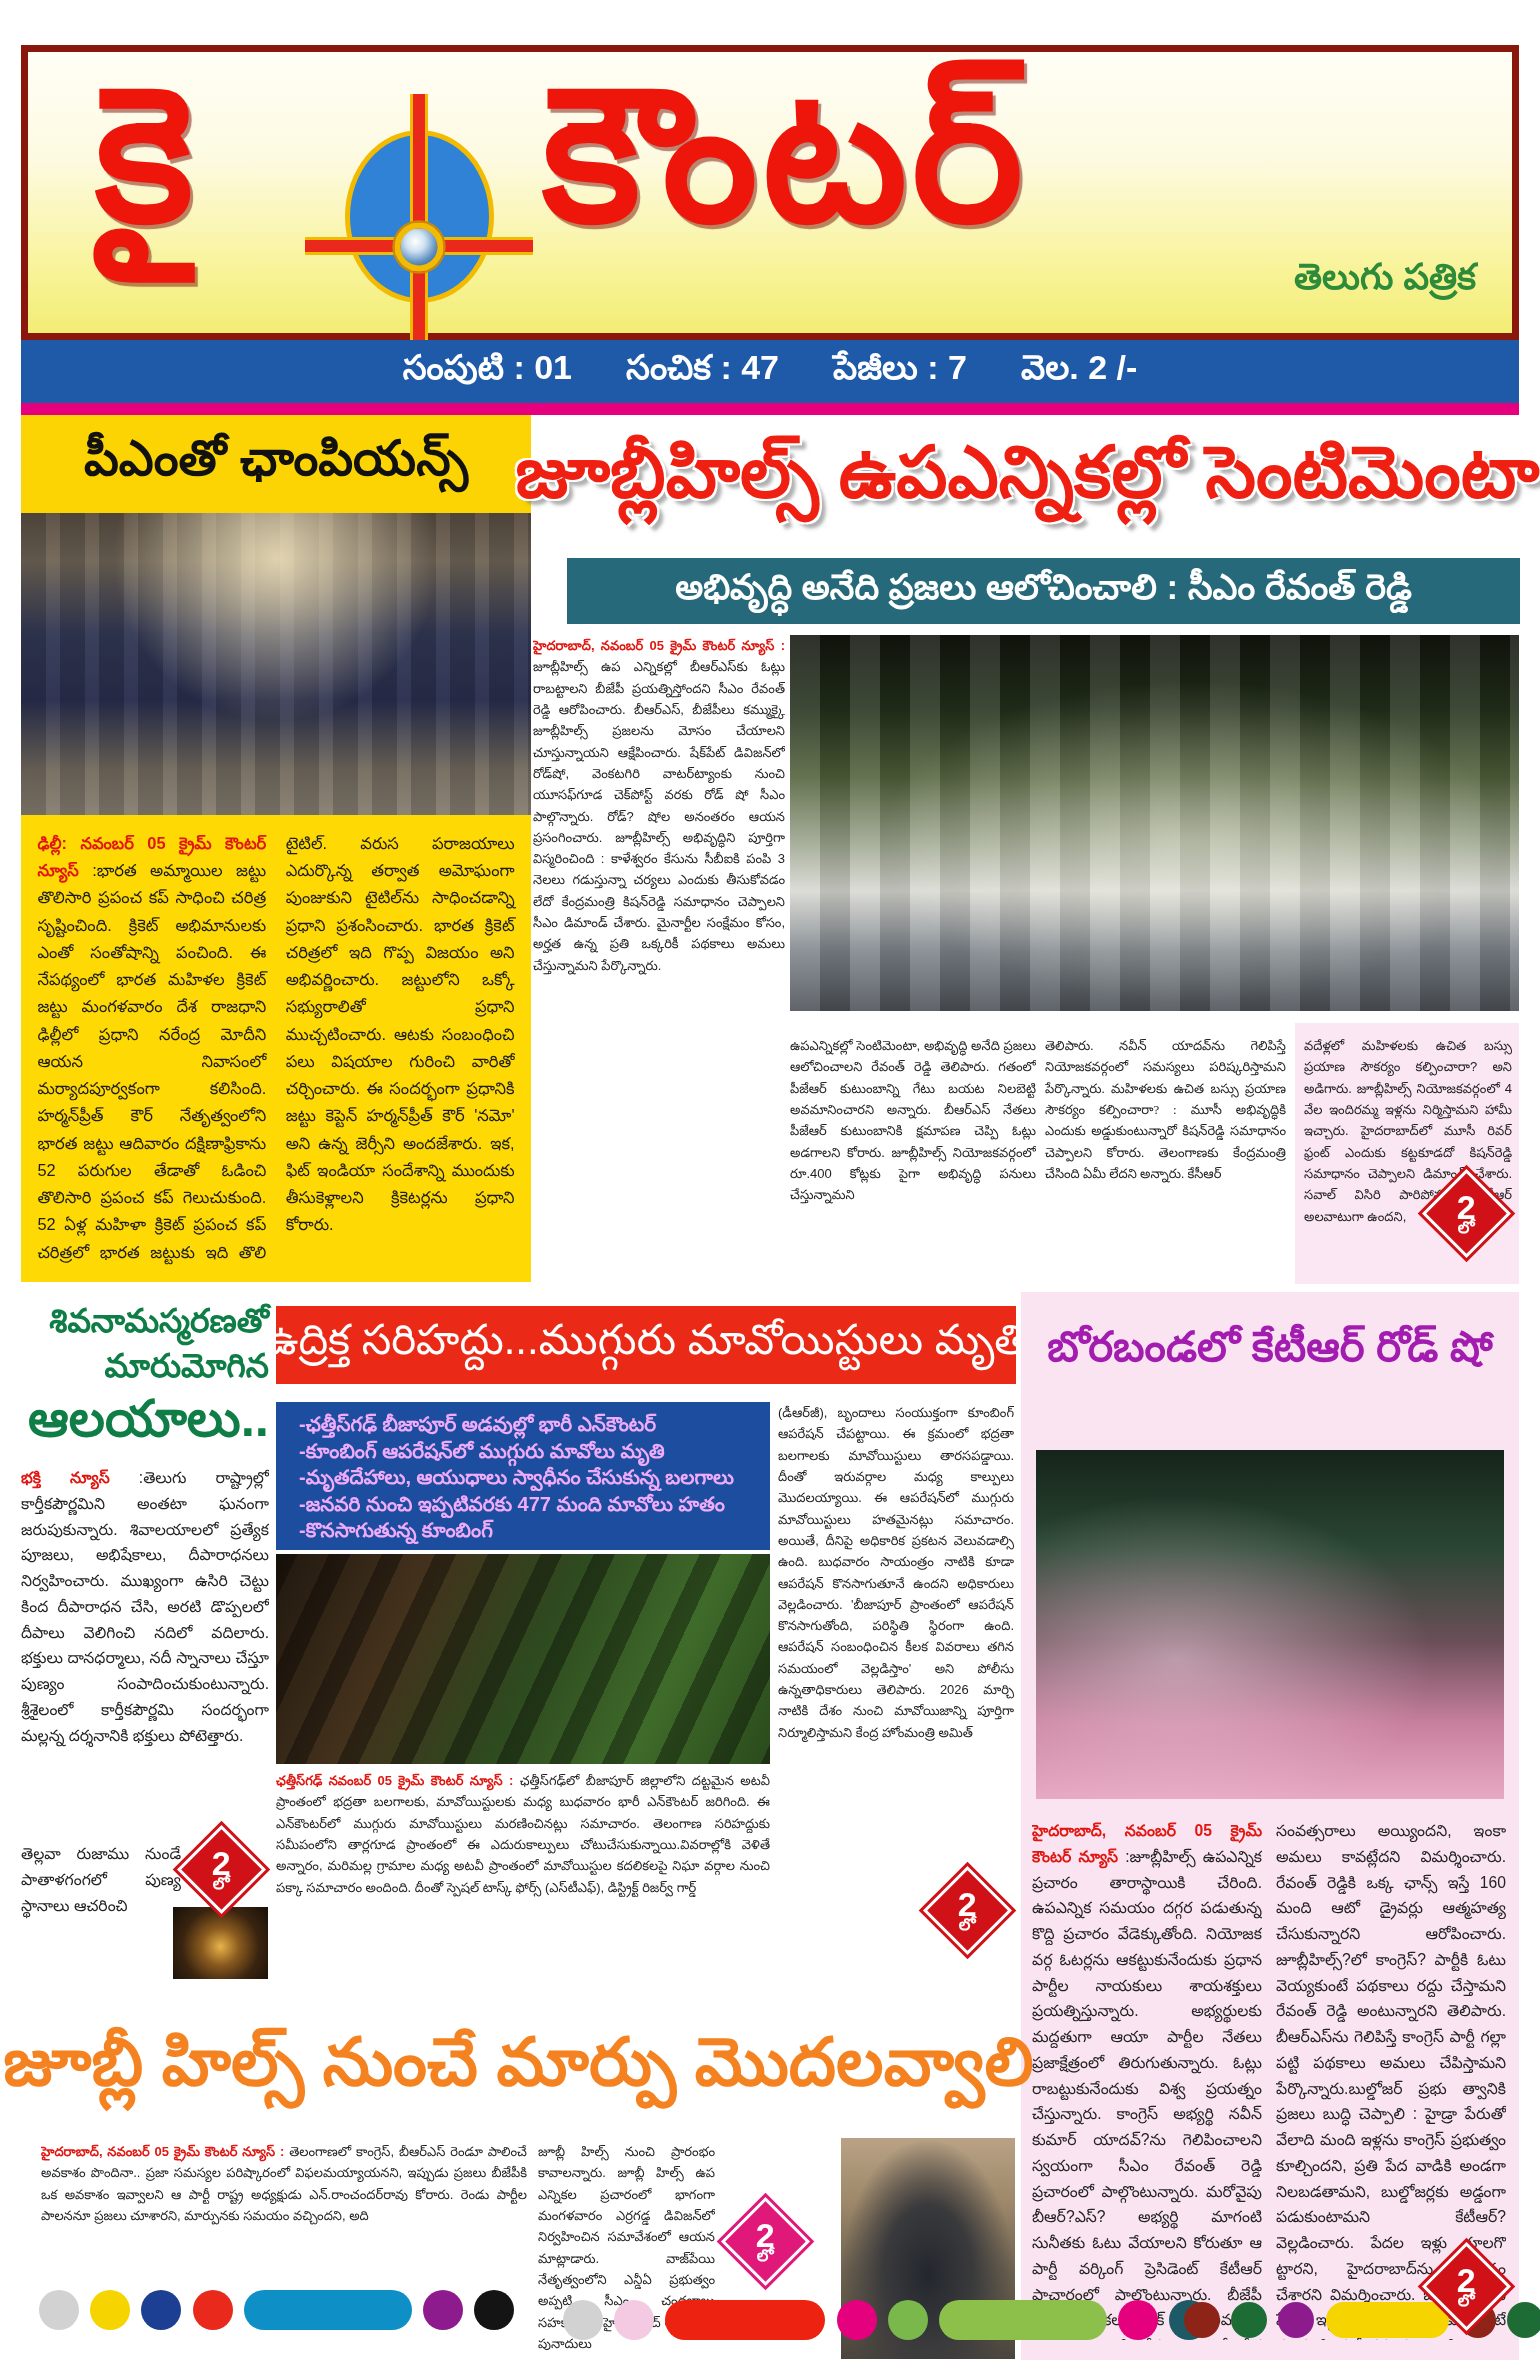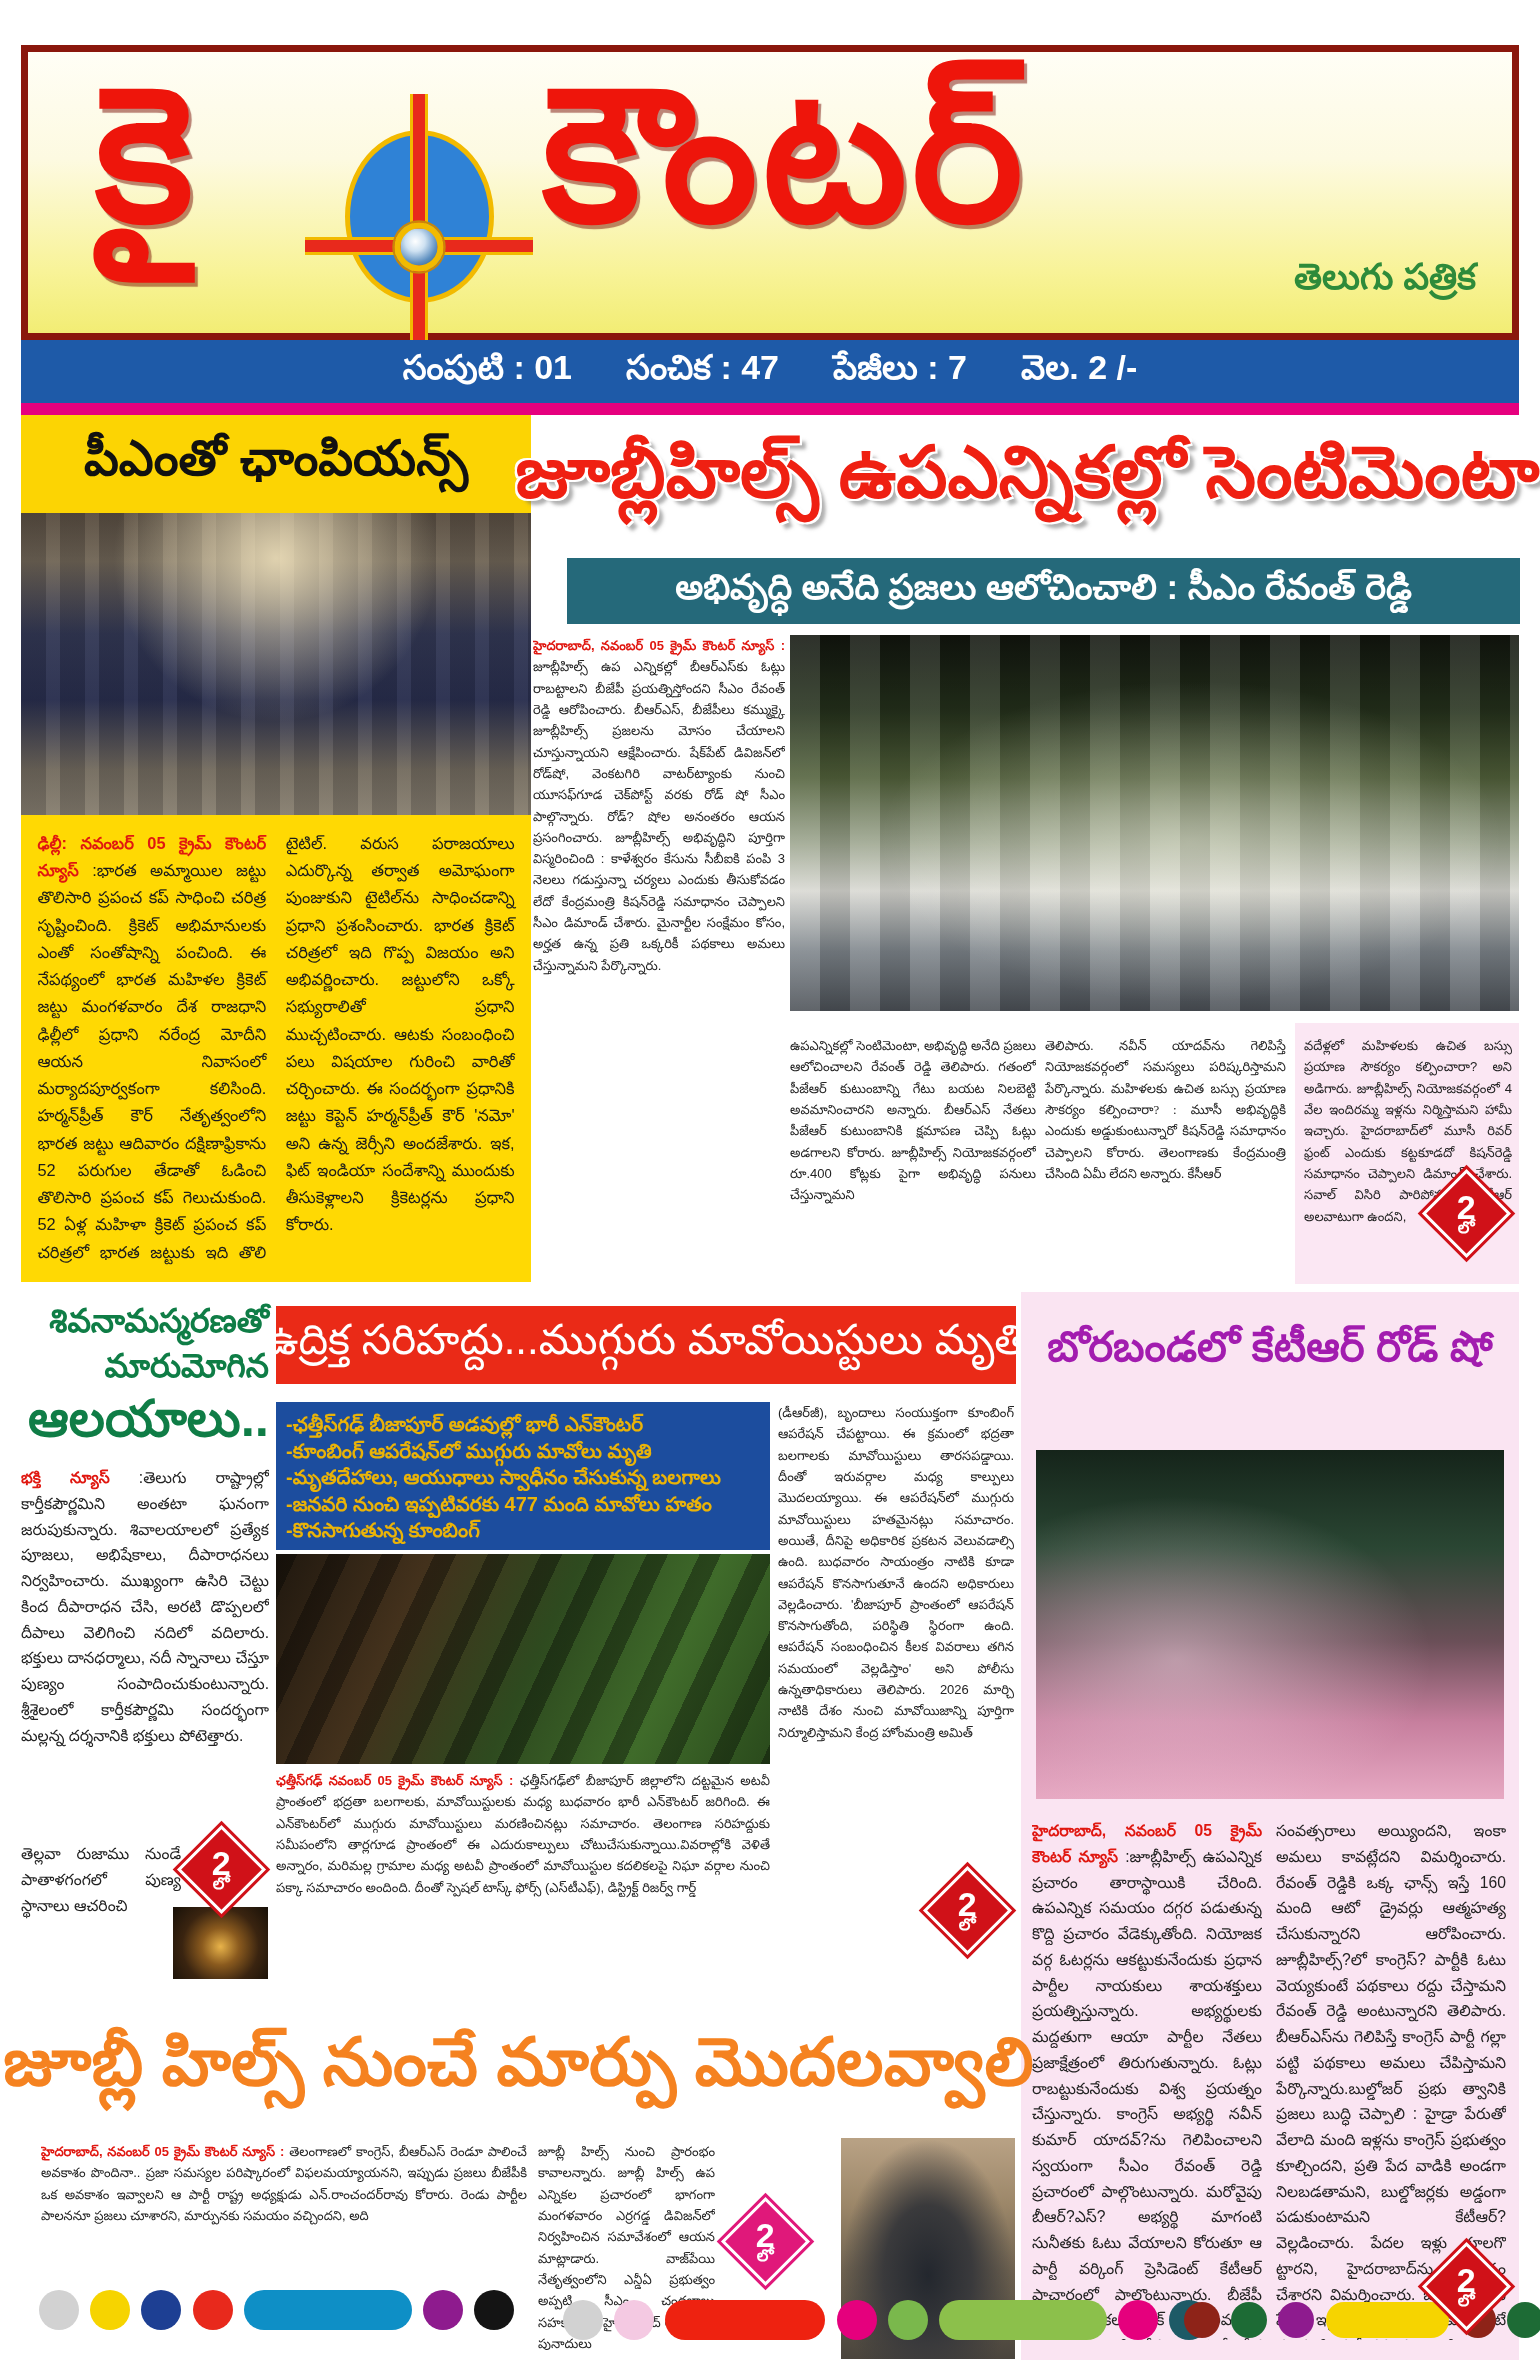--- a/index.html
+++ b/index.html
@@ -83,21 +83,21 @@
   #temples-head .big{font-size:51px;line-height:1.2;}
   #temples-body{left:21px;top:1465px;width:248px;height:376px;font-size:15.7px;}
   #temples-tail{left:21px;top:1841px;width:160px;height:138px;font-size:15.7px;}
   #temple-photo{left:173px;top:1907px;width:95px;height:72px;
      background:radial-gradient(circle at 50% 55%,#e8b34a 0%,#8a5a1e 30%,#3a2410 62%,#171008 100%);}
 
   
   #mao-band{position:absolute;left:276px;top:1306px;width:740px;height:78px;background:#ea2a17;color:#fff;
      font-size:42px;font-weight:400;display:flex;align-items:center;justify-content:center;white-space:nowrap;}
   #mao-bullets{position:absolute;left:276px;top:1402px;width:494px;height:148px;background:#1c4d9e;
-     color:#eab308;font-size:20px;font-weight:700;padding:9px 10px;line-height:1.33;overflow:hidden;}
+     color:#f0abfc;font-size:20px;font-weight:700;padding:9px 23px;line-height:1.33;overflow:hidden;}
   #guns-photo{left:276px;top:1554px;width:494px;height:210px;
      background:repeating-linear-gradient(115deg,rgba(0,0,0,.35) 0 19.4px,transparent 19.4px 48px),
      linear-gradient(115deg,#20180f 0%,#43311c 26%,#2e4a1f 52%,#3f6b2a 76%,#2a4a1c 100%);}
   #mao-side{left:778px;top:1402px;width:236px;height:576px;}
   #mao-article{left:276px;top:1770px;width:494px;height:209px;}
 
   
   #ktr-panel{position:absolute;left:1021px;top:1292px;width:498px;height:1068px;background:#fae4f2;}
   #ktr-headline{position:absolute;left:1021px;top:1323px;width:498px;text-align:center;color:#a21caf;
      font-size:42px;font-weight:800;white-space:nowrap;}

